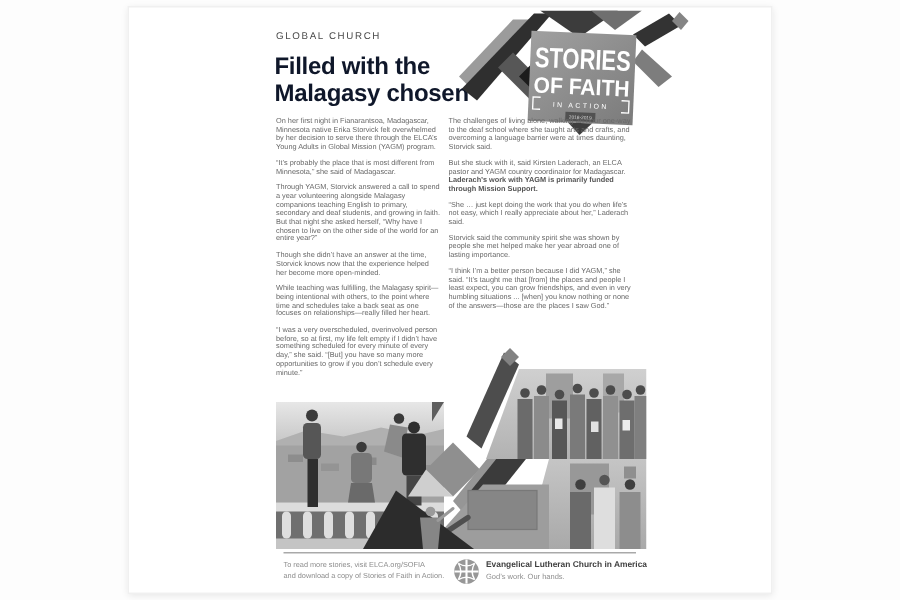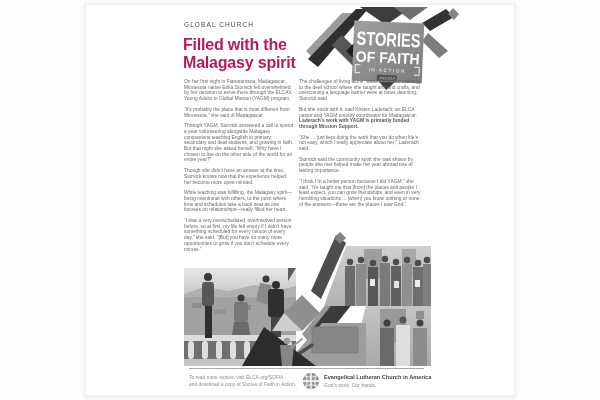--- a/index.html
+++ b/index.html
@@ -11,21 +11,21 @@
     position:absolute;left:85px;top:4px;width:430px;height:392px;
     background:#ffffff;border:1px solid #f0f0f0;
     box-shadow:0 1px 5px rgba(0,0,0,0.10);box-sizing:border-box;
   }
   .eyebrow{
     position:absolute;left:98px;top:16px;
     font-size:6.5px;letter-spacing:1.1px;color:#4a4a4a;font-weight:500;
   }
   .headline{
     position:absolute;left:97px;top:31px;margin:0;
-    font-size:16px;line-height:17.5px;font-weight:700;color:#be185d;
+    font-size:16px;line-height:17.5px;font-weight:700;color:#0f172a;
     letter-spacing:-0.2px;
   }
   .headline span{display:block;}
   .columns{
     position:absolute;left:98px;top:74px;width:240px;
     display:flex;gap:5px;z-index:3;
   }
   .col{font-size:4.9px;line-height:5.7px;color:#696969;}
   .col-left{width:110px;}
   .col-right{flex:1;}
@@ -47,21 +47,21 @@
 </style>
 </head>
 <body>
 
 <div class="page">
 
   <div class="eyebrow">GLOBAL CHURCH</div>
 
   <h1 class="headline">
     <span>Filled with the</span>
-    <span>Malagasy spirit</span>
+    <span>Malagasy chosen</span>
   </h1>
 
   <svg class="badge-svg" width="168" height="86" viewBox="0 0 168 86">
     <defs>
       <linearGradient id="sq" x1="0" y1="0" x2="1" y2="1">
         <stop offset="0" stop-color="#a0a0a0"></stop>
         <stop offset="1" stop-color="#7b7b7b"></stop>
       </linearGradient>
     </defs>
 

